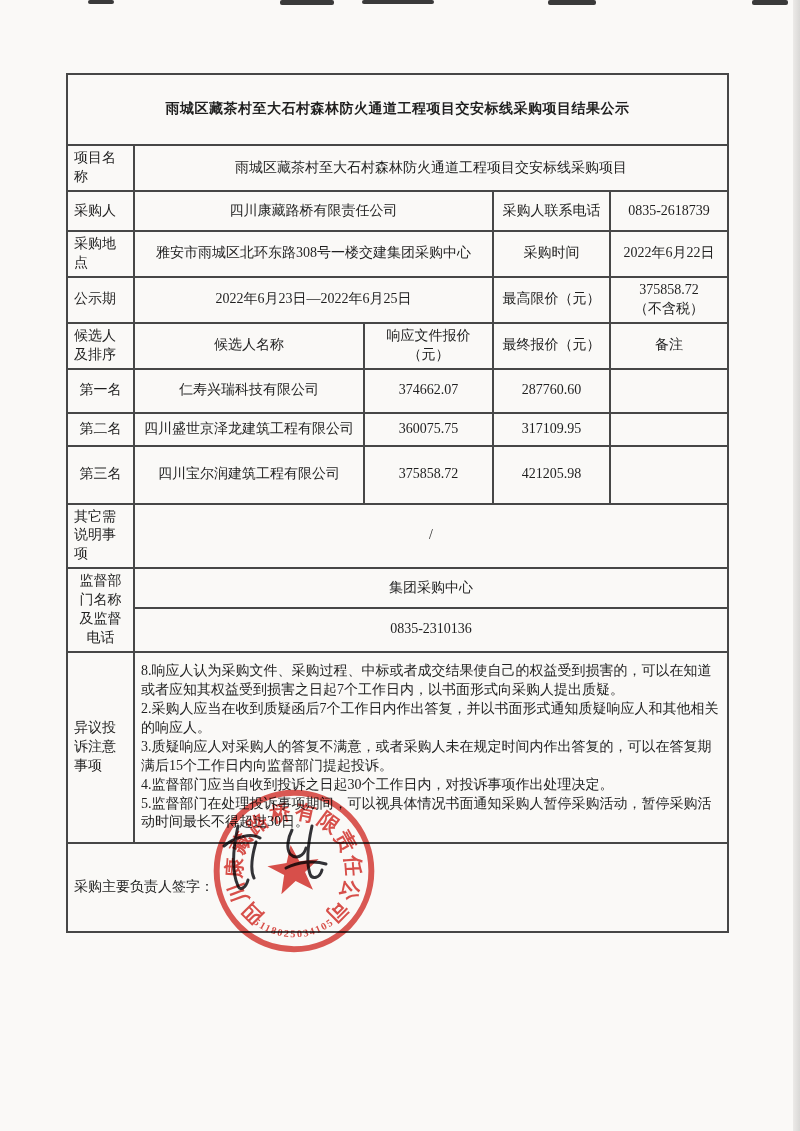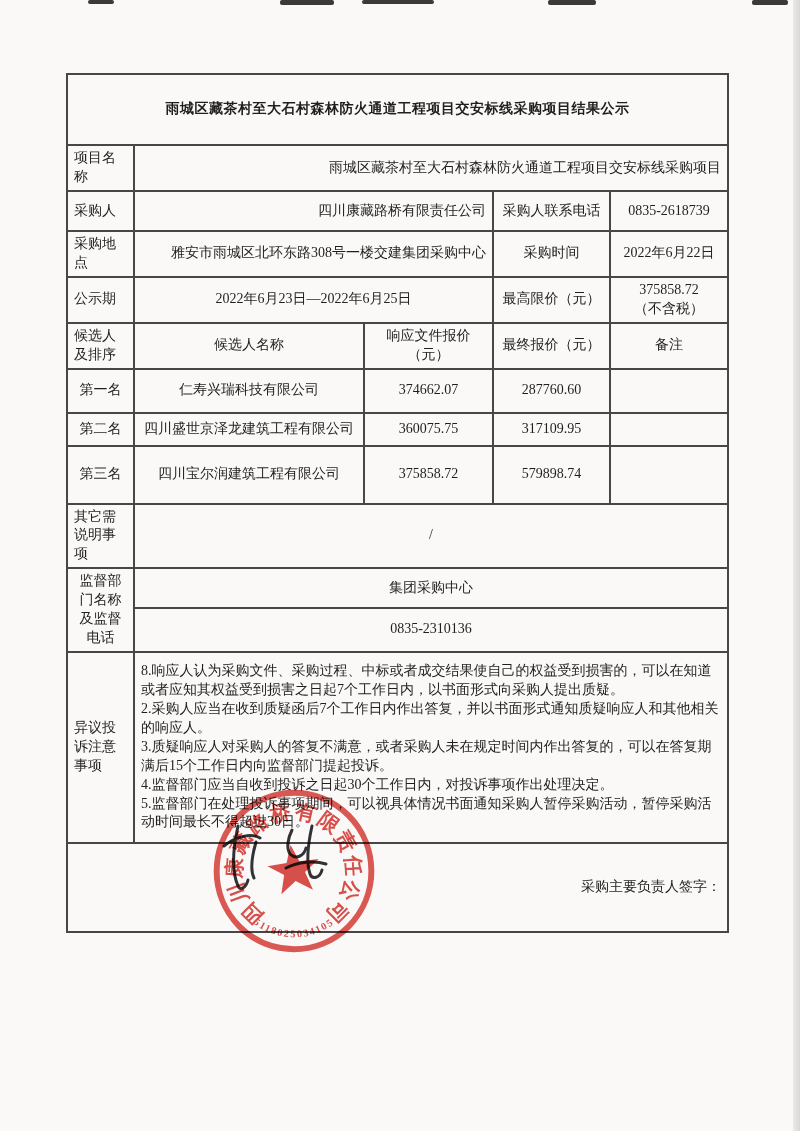--- a/index.html
+++ b/index.html
@@ -26,27 +26,27 @@
     font-size:14px;
     vertical-align:middle;
     line-height:1.35;
     word-break:break-all;
   }
   td.title-cell{
     text-align:center;font-weight:bold;font-size:21px;letter-spacing:.5px;border-radius:15px;
   }
   td.label{ text-align:left;padding-left:5px;padding-right:2px; }
   td.label-c{ text-align:center;padding-left:2px;padding-right:2px;border-radius:8px; }
-  td.val-left{ text-align:right;padding-left:8px; }
+  td.val-left{ text-align:center;padding-left:8px; }
   td.center{ text-align:center; }
   .prelines{ white-space:pre-line; }
   td.objection-cell{
     font-size:13.5px;line-height:21px;padding:6px 8px 4px 8px;text-align:left;
   }
-  td.sig-row{ text-align:right;padding-left:7px;font-size:14.5px; }
+  td.sig-row{ text-align:left;padding-left:7px;font-size:14.5px; }
 
   .stamp-layer{
     position:absolute;left:209px;top:786px;width:170px;height:170px;
     mix-blend-mode:multiply;opacity:.92;pointer-events:none;
   }
   .sig-layer{
     position:absolute;left:200px;top:812px;width:150px;height:100px;
     mix-blend-mode:multiply;pointer-events:none;
   }
 </style>
@@ -121,21 +121,21 @@
     <td class="center">第二名</td>
     <td class="center">四川盛世京泽龙建筑工程有限公司</td>
     <td class="center">360075.75</td>
     <td class="center">317109.95</td>
     <td class="center"></td>
   </tr>
   <tr style="height:58px">
     <td class="center">第三名</td>
     <td class="center">四川宝尔润建筑工程有限公司</td>
     <td class="center">375858.72</td>
-    <td class="center">579898.74</td>
+    <td class="center">421205.98</td>
     <td class="center"></td>
   </tr>
 
   <tr style="height:36px">
     <td class="label">其它需说明事项</td>
     <td class="center" colspan="4">/</td>
   </tr>
 
   <tr style="height:39px">
     <td class="label-c" rowspan="2">监督部门名称及监督电话</td>

